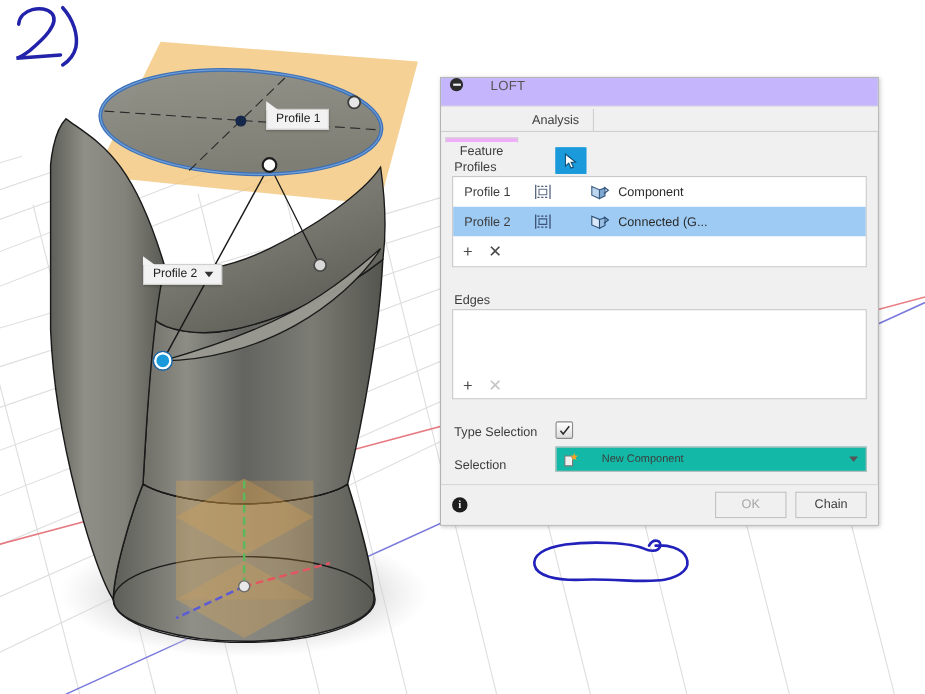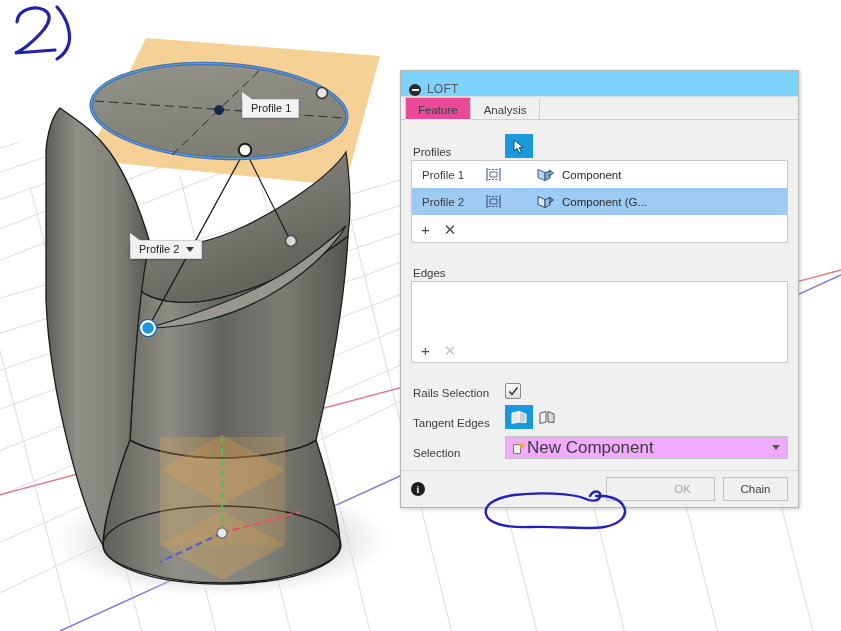--- a/index.html
+++ b/index.html
@@ -67,25 +67,25 @@
     width: 397px;
     background: #f0f0f0;
     border: 1px solid #b4b4b4;
     box-shadow: 1px 1px 4px rgba(0,0,0,.22);
     font-size: 11.5px;
     color: #3c3c3c;
     user-select: none;
   }
   .dlg-title {
     height: 25px;
-    display: flex; align-items: flex-end;
+    display: flex; align-items: flex-start;
     padding-left: 8px;
-    background: #7dd3fc;
+    background: #c4b5fd;
     border-bottom: 1px solid #dcdcdc;
-    gap: 6px;
+    gap: 25px;
   }
   .collapse-dot {
     width: 12px; height: 12px; border-radius: 50%;
     background: #2b2b2b;
     position: relative;
     flex: none;
   }
   .collapse-dot::after {
     content: "";
     position: absolute;
@@ -105,24 +105,25 @@
   .tab {
     padding: 3px 12px 0 12px;
     font-size: 11.5px;
     color: #3c3c3c;
     border: 1px solid transparent;
     border-bottom: none;
     line-height: 18px;
     cursor: default;
   }
   .tab.active {
-    background: #ec4899;
+    background: #f0abfc;
     border-color: #cfcfcf;
     border-bottom: 1px solid #f0f0f0;
     margin-bottom: -1px;
+    margin-top: 28px;
   }
   .tab.inactive { color: #3c3c3c; }
   .tab-sep { width: 1px; background: #cfcfcf; margin: 2px 0 0 0; height: 20px; }
 
   .dlg-body { padding: 8px 10px 0 10px; }
 
   .row {
     display: flex;
     align-items: flex-end;
     min-height: 30px;
@@ -196,27 +197,27 @@
     display: flex; align-items: center; justify-content: center;
     flex: none;
   }
   .chk .tick {
     width: 11px; height: 11px;
   }
 
   .combo {
     flex: 1;
     height: 21px;
-    background: #f0abfc;
+    background: #14b8a6;
     border: 1px solid #c0c0c0;
     display: flex;
     align-items: center;
     padding: 0 4px 0 6px;
-    gap: 0;
-    font-size: 17px;
+    gap: 20px;
+    font-size: 10px;
     position: relative;
   }
   .combo .combo-caret {
     position: absolute; right: 7px; top: 8px;
     width: 0; height: 0;
     border-left: 4px solid transparent;
     border-right: 4px solid transparent;
     border-top: 5px solid #555;
   }
 
@@ -243,21 +244,21 @@
   .btn {
     min-width: 63px;
     height: 22px;
     border: 1px solid #c2c2c2;
     background: #f0f0f0;
     font-size: 11.5px;
     display: flex; align-items: center; justify-content: center;
     margin-left: 8px;
     cursor: default;
   }
-  .btn.disabled { color: #a6a6a6; padding-left: 44px; }
+  .btn.disabled { color: #a6a6a6; }
   .btn.enabled { color: #3c3c3c; }
 
   
   #vp-cursor { position: absolute; left: 501px; top: 286px; pointer-events: none; }
 </style>
 </head>
 <body>
 
 <div id="app">
 
@@ -491,64 +492,49 @@
               <path d="M6,6 L13,6 L13,11 L6,11 Z" stroke="#3f5478" stroke-width="1" fill="none"></path>
             </svg>
           </span>
           <span class="lr-icon2">
             <svg width="18" height="14" viewBox="0 0 18 14">
               <path d="M2,1.5 L9,4.5 L9,12.5 L2,9.5 Z" fill="#d7e8fa" stroke="#2d4d72" stroke-width="1"></path>
               <path d="M9,4.5 L14,3 L14,10 L9,12.5 Z" fill="#9cc0e4" stroke="#2d4d72" stroke-width="1"></path>
               <path d="M13,2 L17,5 L13,8" fill="none" stroke="#2d4d72" stroke-width="1.2"></path>
             </svg>
           </span>
-          <span class="lr-status">Component (G...</span>
+          <span class="lr-status">Connected (G...</span>
         </div>
         <div class="list-actions">
           <span class="act-plus">+</span>
           <span class="act-x">✕</span>
         </div>
       </div>
 
 
       <div class="row">
         <div class="row-label">Edges</div>
       </div>
       <div class="listbox rails-box">
         <div class="rails-actions">
           <span class="act-plus">+</span>
           <span class="act-x disabled">✕</span>
         </div>
       </div>
 
       <div class="row">
-        <div class="row-label">Rails Selection</div>
+        <div class="row-label">Type Selection</div>
         <div class="chk">
           <svg class="tick" viewBox="0 0 11 11">
             <path d="M1.5,5.5 L4,8.5 L9.5,1.5" fill="none" stroke="#2b2b2b" stroke-width="1.4"></path>
           </svg>
         </div>
       </div>
 
 
-      <div class="row">
-        <div class="row-label">Tangent Edges</div>
-        <div class="icon-btn selected">
-          <svg width="18" height="15" viewBox="0 0 18 15">
-            <path d="M2,3 L9,1.5 L9,12 L2,13.5 Z" fill="#e9e9e9" stroke="#ffffff" stroke-width="1"></path>
-            <path d="M9,1.5 L16,4 L16,12.5 L9,12 Z" fill="#cfcfcf" stroke="#ffffff" stroke-width="1"></path>
-          </svg>
-        </div>
-        <div class="icon-btn">
-          <svg width="18" height="15" viewBox="0 0 18 15">
-            <path d="M2,3 L8,1.5 L8,12 L2,13.5 Z" fill="#f4f4f4" stroke="#5a5a5a" stroke-width="1"></path>
-            <path d="M10,1.5 L16,4 L16,12.5 L10,12 Z" fill="#dcdcdc" stroke="#5a5a5a" stroke-width="1"></path>
-          </svg>
-        </div>
-      </div>
 
       <div class="row" style="padding-bottom:4px;">
         <div class="row-label">Selection</div>
         <div class="combo">
           <svg width="15" height="14" viewBox="0 0 15 14">
             <path d="M1.5,3.5 L7,3.5 L8.5,5 L8.5,12.5 L1.5,12.5 Z" fill="#f0f0f0" stroke="#7a7a7a" stroke-width="1"></path>
             <path d="M10,0.5 L10.8,3 L13.3,3.4 L11.4,4.9 L12,7.4 L10,6 L8,7.4 L8.6,4.9 L6.7,3.4 L9.2,3 Z" fill="#f5a623"></path>
           </svg>
           <span>New Component</span>
           <span class="combo-caret"></span>

